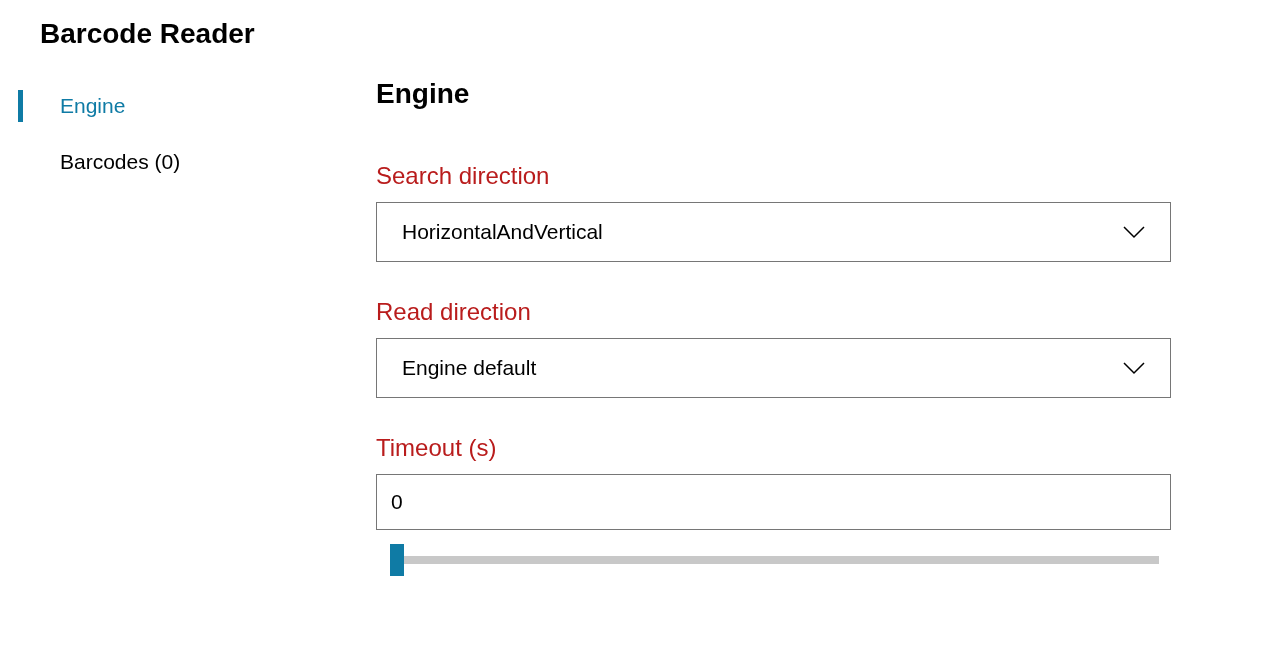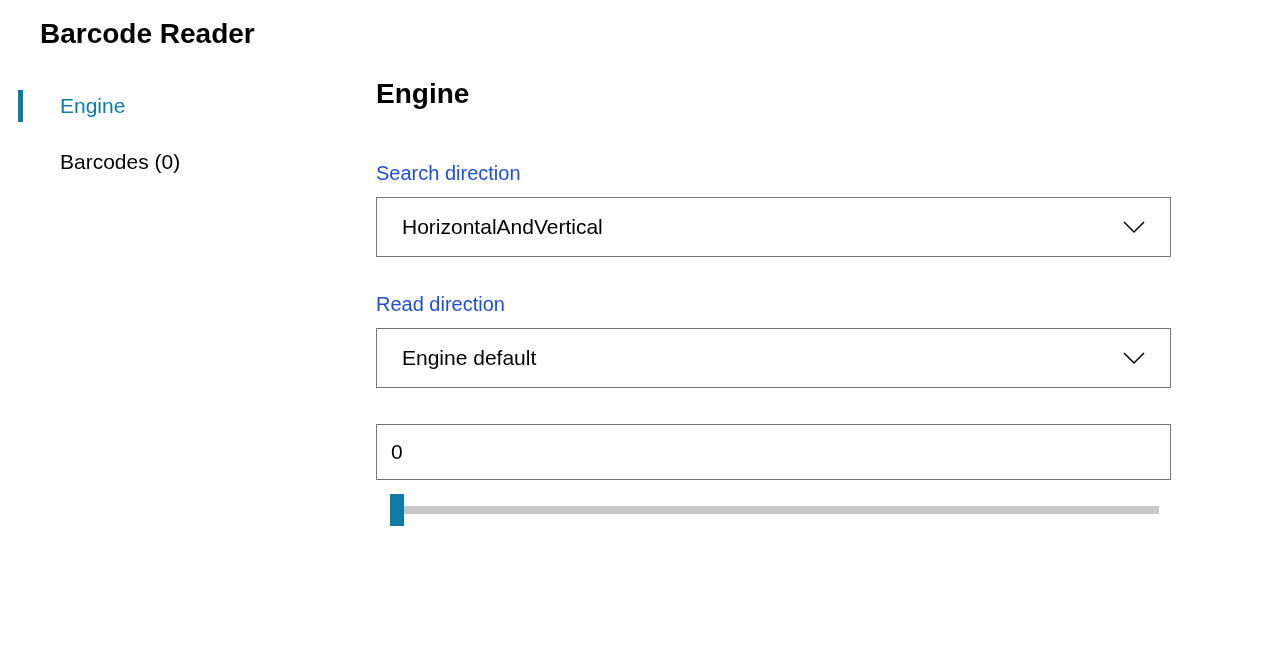--- a/index.html
+++ b/index.html
@@ -55,24 +55,24 @@
     }
     .section-title {
       font-size: 28px;
       font-weight: 700;
       margin-bottom: 52px;
     }
     .field {
       margin-bottom: 36px;
     }
     .field-label {
-      font-size: 20px;
+      font-size: 24px;
       margin-bottom: 12px;
       display: block;
-      color: #1d4ed8;
+      color: #b91c1c;
     }
     .select {
       width: 795px;
       height: 60px;
       border: 1px solid #767676;
       display: flex;
       align-items: center;
       justify-content: space-between;
       padding: 0 24px 0 14px;
       font-size: 21px;
@@ -152,19 +152,20 @@
     <label class="field-label">Read direction</label>
     <div class="select">
       <span class="select-value">Engine default</span>
       <svg class="chevron" viewBox="0 0 24 14">
         <polyline points="2,2 12,12 22,2" fill="none" stroke="#000000" stroke-width="1.5"></polyline>
       </svg>
     </div>
   </div>
 
   <div class="field">
+    <label class="field-label">Timeout (s)</label>
     <input class="input-text" type="text" value="0" style="">
     <div class="slider-wrap">
       <div class="slider-track"></div>
       <div class="slider-thumb"></div>
     </div>
   </div>
 </main>
 
 </body></html>

